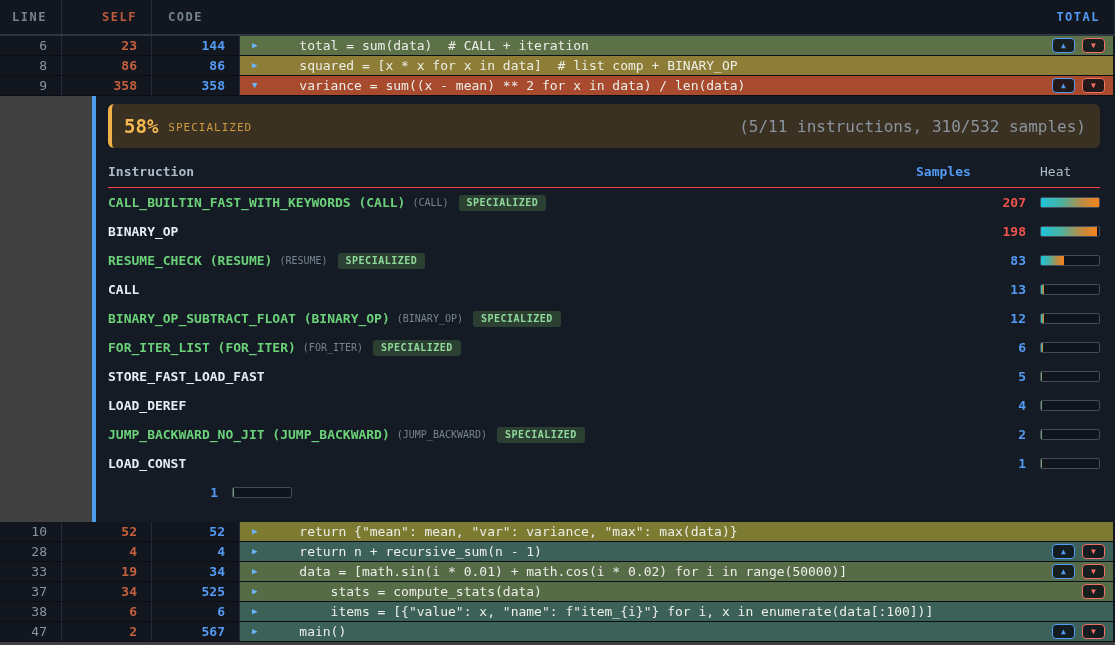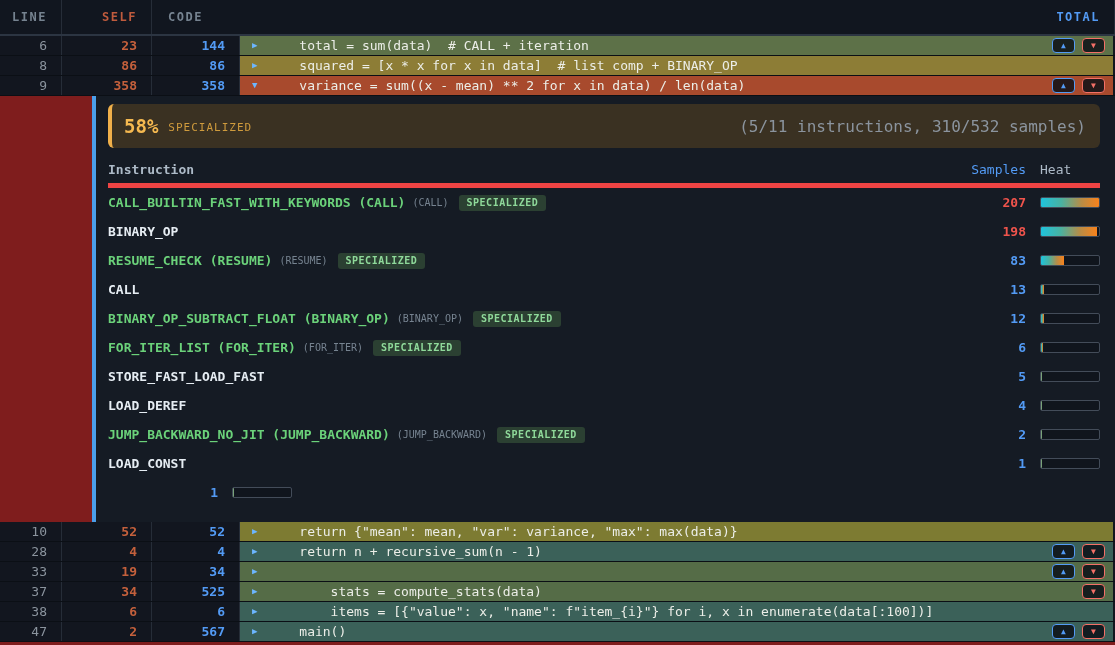--- a/index.html
+++ b/index.html
@@ -2,21 +2,21 @@
 <html><head>
 <meta charset="utf-8">
 <style>
   * { margin:0; padding:0; box-sizing:border-box; }
   html,body { width:1115px; height:645px; overflow:hidden; }
   body {
     background:#0e1219;
     font-family:"DejaVu Sans Mono","Liberation Mono",monospace;
     color:#e6edf3;
   }
-  .app { width:1115px; height:645px; position:relative; background:#7f1d1d; }
+  .app { width:1115px; height:645px; position:relative; background:#404040; }
 
   
   .thead {
     display:flex; height:36px; background:#11161f;
     border-bottom:2px solid #2c3542;
     font-size:12px; font-weight:bold; letter-spacing:1.5px;
     align-items:center;
   }
   .thead .h { border-right:1px solid #262d38; height:100%; display:flex; align-items:center; }
   .h-line  { width:62px;  justify-content:flex-end; padding-right:14px; color:#768390; }
@@ -61,24 +61,24 @@
   .banner {
     height:44px; background:#3a3122; border-left:4px solid #f0b04a;
     border-radius:6px; display:flex; align-items:center; padding:0 14px 0 12px;
   }
   .banner .pct { font-size:19px; font-weight:bold; color:#f5b950; }
   .banner .spec { font-size:11px; color:#cf9b3d; letter-spacing:1px; margin-left:10px; margin-top:2px; }
   .banner .detail { margin-left:auto; font-size:16px; color:#8b949e; }
 
   .ihead {
     display:flex; align-items:center; height:32px; margin-top:8px;
-    border-bottom:5px solid #ef4444; font-size:13px;
+    border-bottom:1px solid #ef4444; font-size:13px;
   }
   .ihead .ih-name { flex:1; color:#adbac7; font-weight:bold; }
-  .ihead .ih-samples { width:110px; text-align:right; color:#539bf5; font-weight:normal; }
+  .ihead .ih-samples { width:110px; text-align:left; color:#539bf5; font-weight:bold; }
   .ihead .ih-heat { width:74px; padding-left:14px; color:#adbac7; }
 
   .irow { display:flex; align-items:center; height:29px; font-size:13px; }
   .irow .iname { flex:1; display:flex; align-items:center; white-space:nowrap; overflow:hidden; }
   .iname .nm { font-weight:bold; }
   .iname .nm.specialized { color:#6bd27a; }
   .iname .nm.plain { color:#e6edf3; }
   .iname .aside { color:#768390; font-size:10px; margin-left:7px; }
   .iname .badge {
     margin-left:10px; font-size:10px; font-weight:bold; letter-spacing:0.5px;
@@ -309,20 +309,21 @@
             <button class="abtn down">▼</button>
           </span>
         </div>
       </div>
       <div class="crow">
         <div class="c c-line">33</div>
         <div class="c c-self">19</div>
         <div class="c c-total">34</div>
         <div class="codecell" style="background: rgb(85, 108, 71);">
           <span class="exp">▶</span>
+          <span class="codetext">    data = [math.sin(i * 0.01) + math.cos(i * 0.02) for i in range(50000)]</span>
           <span class="rowbtns">
             <button class="abtn up">▲</button>
             <button class="abtn down">▼</button>
           </span>
         </div>
       </div>
       <div class="crow">
         <div class="c c-line">37</div>
         <div class="c c-self">34</div>
         <div class="c c-total">525</div>

